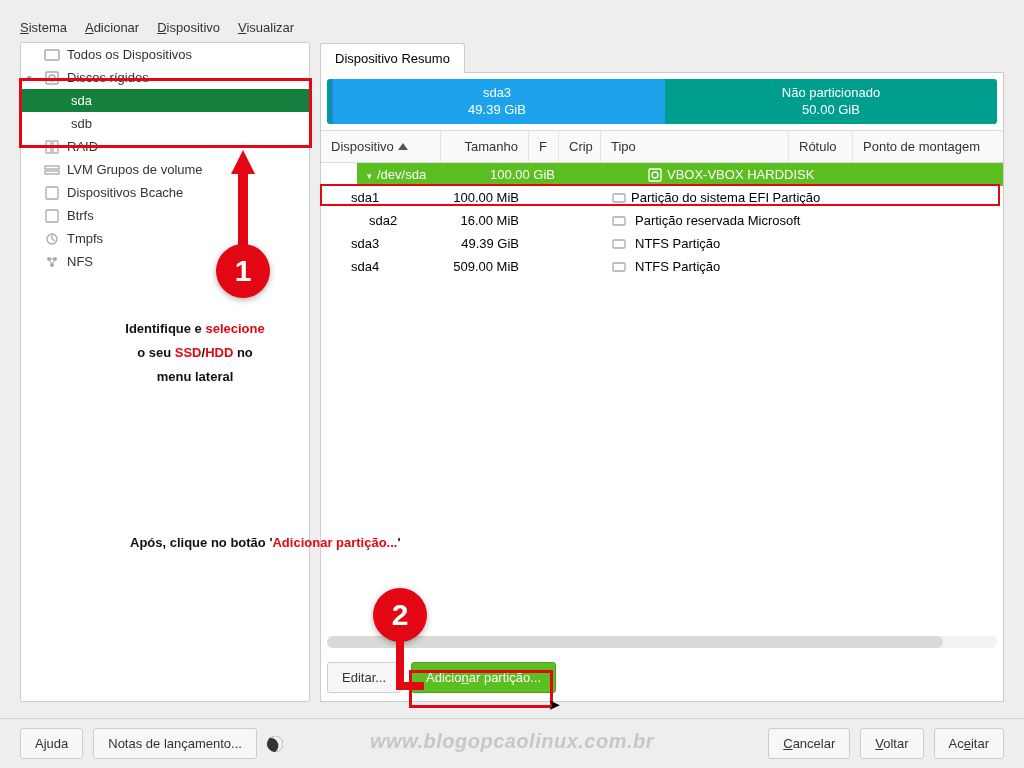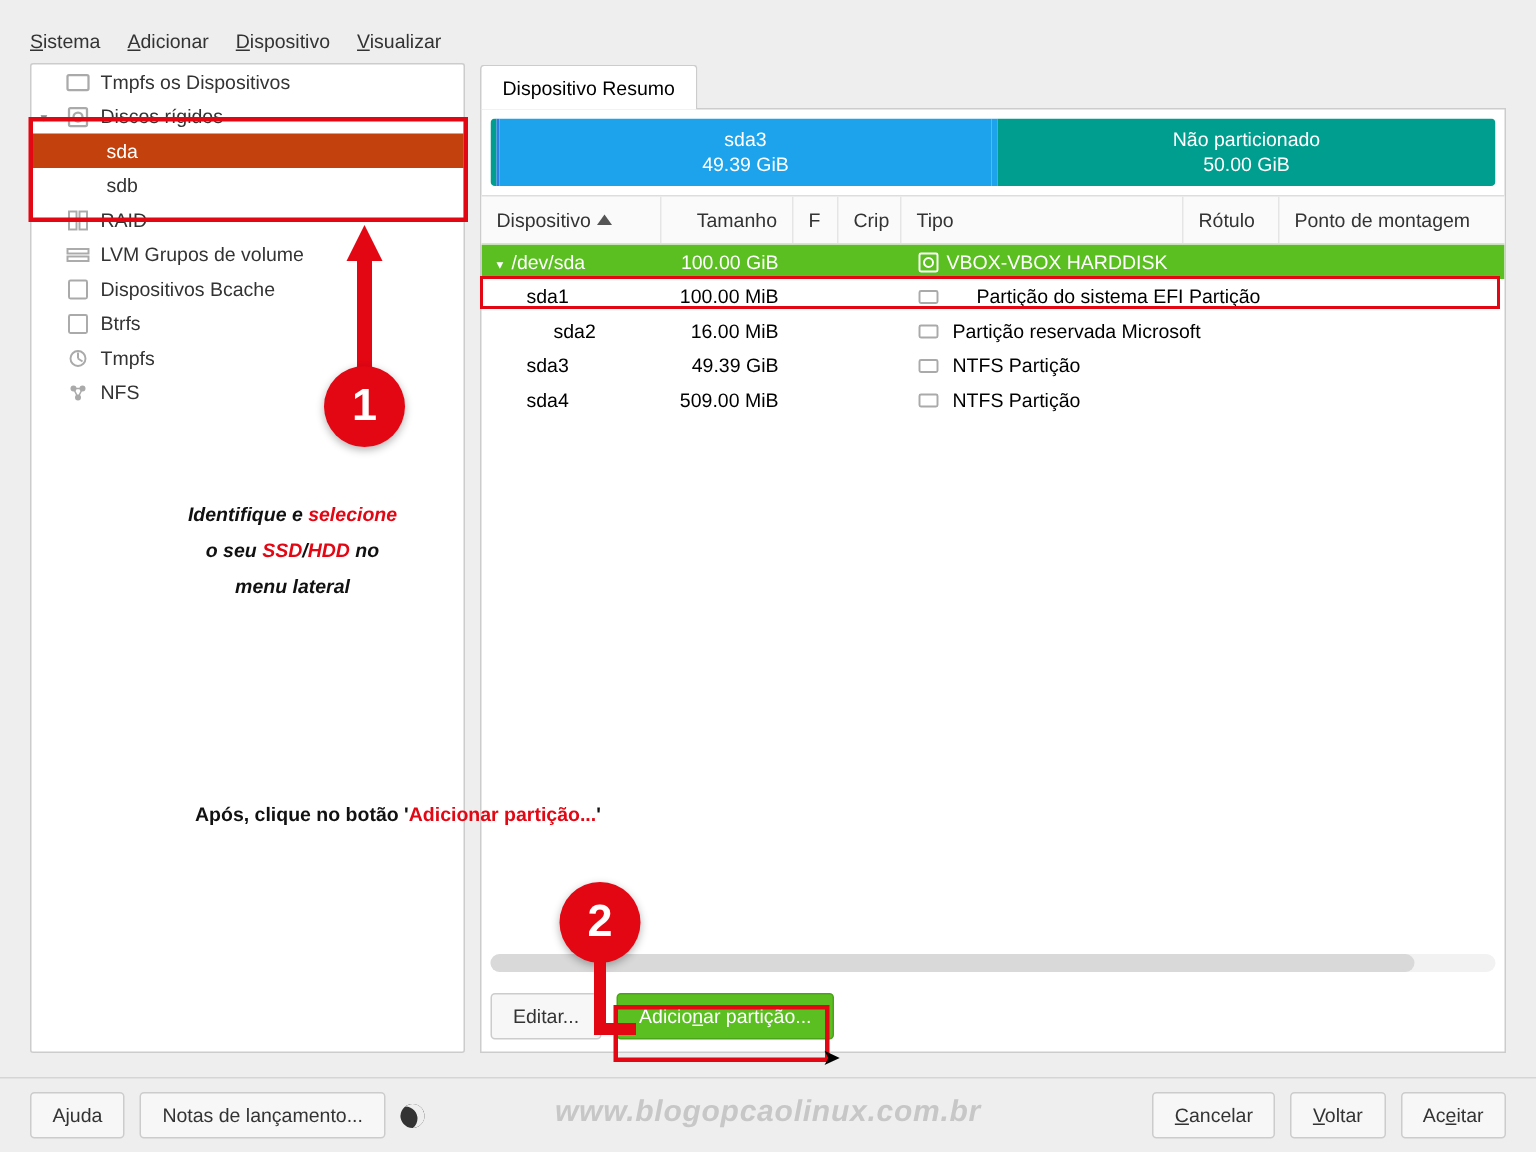--- a/index.html
+++ b/index.html
@@ -7,21 +7,21 @@
 
 .menubar { height: 30px; display: flex; align-items: center; padding: 4px 20px; gap: 18px; margin-top: 12px; }
 .menubar span { color: #333; cursor: default; }
 .menubar span u { text-decoration: underline; }
 
 .main { display: flex; padding: 0 20px; gap: 10px; height: 660px; }
 
 .sidebar { width: 290px; border: 1px solid #ccc; background: #fff; border-radius: 2px; }
 .side-item { display: flex; align-items: center; height: 23px; padding: 0 6px; gap: 6px; color: #333; }
 .side-item .indent2 { width: 38px; }
-.side-item.selected { background: #c2410c; color: #fff; }
+.side-item.selected { background: #15803d; color: #fff; }
 .side-item .toggle { width: 10px; color: #888; font-size: 9px; }
 .side-icon { width: 18px; height: 18px; display: inline-flex; align-items: center; justify-content: center; }
 .side-icon svg { width: 16px; height: 16px; }
 
 .redbox-side { position: absolute; left: 19px; top: 78px; width: 293px; height: 70px; border: 3px solid #e30613; pointer-events: none; }
 
 .content { flex: 1; display: flex; flex-direction: column; }
 .tabrow { display: flex; }
 .tab { background: #fff; border: 1px solid #ccc; border-bottom: none; padding: 7px 14px; border-radius: 3px 3px 0 0; position: relative; top: 1px; }
 .panel { flex: 1; border: 1px solid #ccc; background: #fff; display: flex; flex-direction: column; }
@@ -35,21 +35,21 @@
 .seg-sda2 { background: #2b7de9; }
 .seg-sda4 { background: #1ca3ec; }
 
 .tablehead { display: flex; border-top: 1px solid #ddd; border-bottom: 1px solid #ddd; background: #fafafa; }
 .th { padding: 8px 10px; border-right: 1px solid #e5e5e5; color: #333; display: flex; align-items: center; gap: 4px; }
 .th:last-child { border-right: none; }
 .sort-arrow { width: 0; height: 0; border-left: 5px solid transparent; border-right: 5px solid transparent; border-bottom: 7px solid #555; }
 
 .tablebody { flex: 1; overflow: auto; }
 .tr { display: flex; align-items: center; height: 23px; }
-.tr.sel { background: #5bbf21; color: #fff; }
+.tr.sel { background: #5bbf21; color: #fff; margin-left: 36px; }
 .td { padding: 0 10px; }
 .td-icon { width: 20px; height: 16px; display: inline-flex; align-items: center; }
 .td-icon svg { width: 16px; height: 16px; }
 .expand-tri { width: 10px; font-size: 9px; display:inline-block; }
 
 .redbox-row { position: absolute; left: 320px; top: 184px; width: 680px; height: 22px; border: 2px solid #e30613; pointer-events: none; }
 
 .scrollbar-h { height: 12px; background: #f2f2f2; margin: 4px 6px; border-radius: 6px; position: relative; }
 .scrollbar-h .thumb { position: absolute; left: 0; width: 92%; height: 100%; background: #d9d9d9; border-radius: 6px; }
 
@@ -83,21 +83,21 @@
 
 <div class="main">
   <div class="sidebar">
     <div class="side-item">
       <span class="toggle"></span>
       <span class="side-icon">
           <svg viewBox="0 0 16 16">
             <rect x="1" y="3" width="14" height="10" rx="1" fill="none" stroke="#aaa" stroke-width="1.5"></rect>
           </svg>
         </span>
-      <span>Tmpfs os Dispositivos</span>
+      <span>Todos os Dispositivos</span>
     </div>
     <div class="side-item">
       <span class="toggle">▾</span>
       <span class="side-icon">
           <svg viewBox="0 0 16 16">
             <rect x="2" y="2" width="12" height="12" rx="1" fill="none" stroke="#aaa" stroke-width="1.5"></rect>
             <circle cx="8" cy="8" r="3" fill="none" stroke="#aaa" stroke-width="1.5"></circle>
           </svg>
         </span>
       <span>Discos rígidos</span>
@@ -218,21 +218,21 @@
                 </svg>
               </span>
               <span>VBOX-VBOX HARDDISK</span>
             </div>
         </div>
         <div class="tr">
           <div class="td" style="width:120px;padding-left:30px">sda1</div>
           <div class="td" style="width:88px;text-align:right">100.00 MiB</div>
           <div class="td" style="width:30px"></div>
           <div class="td" style="width:42px"></div>
-          <div class="td" style="flex:1;display:flex;align-items:center;gap:20px">
+          <div class="td" style="flex:1;display:flex;align-items:center;gap:0">
               <span class="td-icon">
                 <svg viewBox="0 0 16 16">
                   <rect x="2" y="4" width="12" height="8" rx="1" fill="none" stroke="#aaa" stroke-width="1.3"></rect>
                 </svg>
               </span>
               <span>Partição do sistema EFI Partição</span>
             </div>
         </div>
         <div class="tr">
           <div class="td" style="width:120px;padding-left:48px">sda2</div>
@@ -302,21 +302,21 @@
 
 <div class="redbox-side"></div>
 <div class="redbox-row"></div>
 <div class="redbox-btn"></div>
 <div class="cursor">➤</div>
 
 <div class="arrow-line" style="left:238px; top:168px; width:10px; height:80px;"></div>
 <div class="arrow-head-up" style="left:231px; top:150px;"></div>
 <div class="marker" style="left:216px; top:244px;">1</div>
 
-<div class="annot" style="left:80px; top:330px; width:230px;font-style:italic;">
+<div class="annot" style="left:80px; top:316px; width:230px;">
   <span>Identifique e </span><span class="red">selecione</span><br>
   <span>o seu </span><span class="red">SSD</span><span>/</span><span class="red">HDD</span><span> no</span><br>
   <span>menu lateral</span>
 </div>
 
 <div class="annot" style="left:130px; top:530px; width:480px; text-align:left;">
   <span>Após, clique no botão '</span><span class="red">Adicionar partição...</span><span>'</span>
 </div>
 
 <div class="marker" style="left:373px; top:588px;">2</div>

